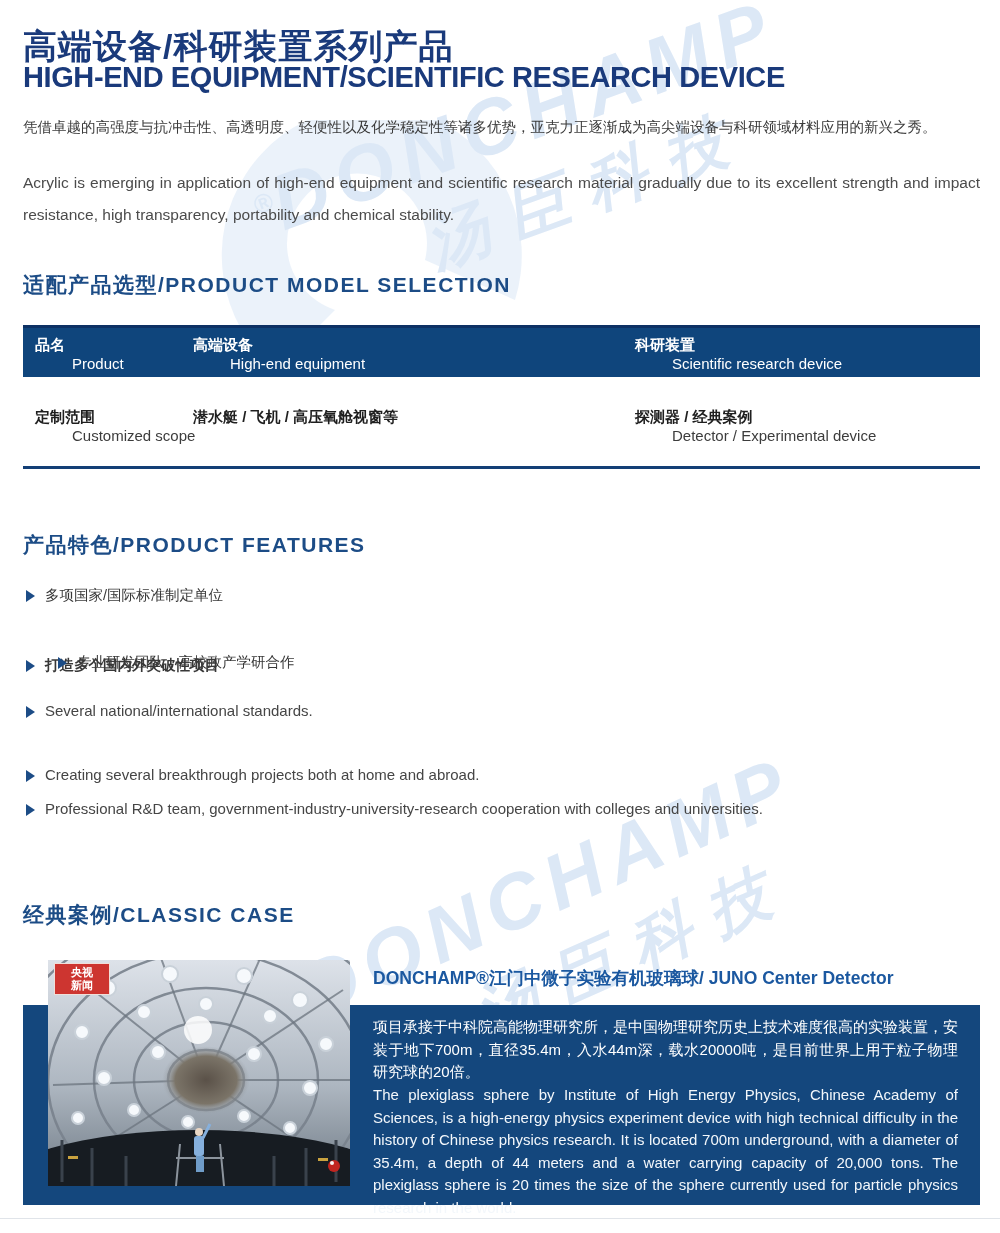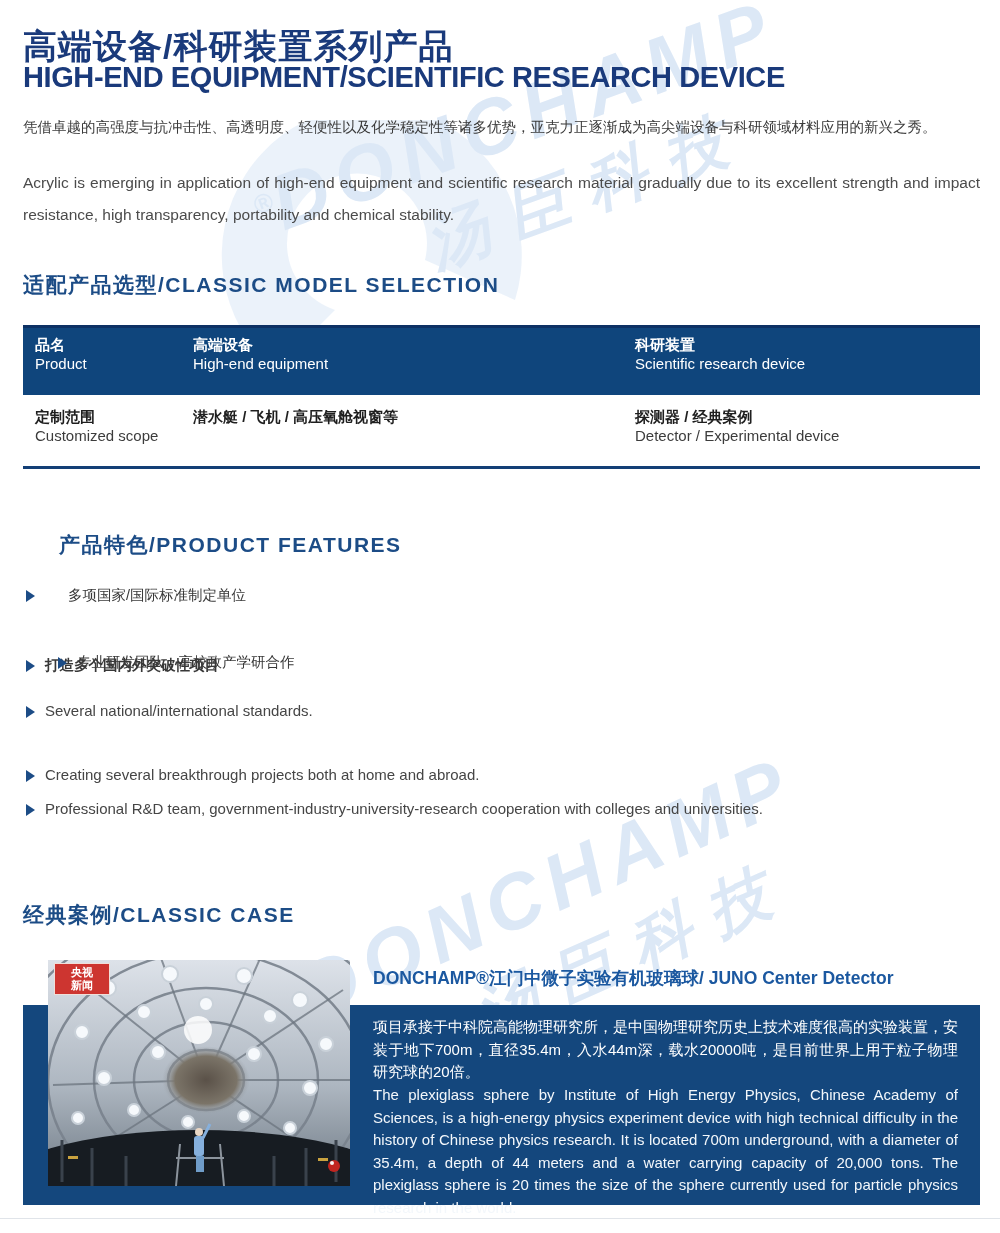--- a/index.html
+++ b/index.html
@@ -25,45 +25,45 @@
   .title-en { left:23px; top:61px; font-size:29px; color:#1a3a7b; letter-spacing:-0.4px;
               z-index:2; }
   .intro-cn { left:23px; top:118px; width:957px; font-size:14.5px; color:#3a3a3a;
               white-space:nowrap; z-index:2; }
   .intro-en { left:23px; top:167px; width:957px; font-size:15.5px; color:#4b4b4b;
               line-height:32px; text-align:justify; z-index:2; }
 
   
   .section-heading { font-size:21px; color:#1c4c86; letter-spacing:1.5px; z-index:2; }
   #heading-selection { left:23px; top:271px; }
-  #heading-features  { left:23px; top:531px;margin-left:36px; }
+  #heading-features  { left:23px; top:531px; }
   #heading-case      { left:23px; top:901px; }
 
   
-  .tbl-header { left:23px; top:325px; width:957px; height:70px; background:#0f457c;
+  .tbl-header { left:23px; top:325px; width:957px; height:52px; background:#0f457c;
                 border-top:3px solid #0d3164; z-index:2; }
   .tbl-header .cell { position:absolute; color:#ffffff; }
   .cell .cn { display:block; font-size:15px; font-weight:bold; line-height:19px; }
-  .cell .en { display:block; font-size:15px; line-height:20px; }
+  .cell .en { display:block; font-size:15px; line-height:20px;margin-left:37px; }
   .col1 { left:12px; top:7px; }
   .col2 { left:170px; top:7px; }
   .col3 { left:612px; top:7px; }
   .tbl-row { left:23px; top:400px; width:957px; height:55px; z-index:2; }
   .tbl-row .cell { position:absolute; }
   .tbl-row .cn { color:#1f1f1f; }
   .tbl-row .en { color:#3c3c3c; }
   .tbl-divider { left:23px; top:466px; width:957px; height:3px; background:#133f76; z-index:2; }
 
   
   .bullet { position:absolute; left:26px; display:flex; align-items:flex-start; z-index:2; }
   .tri { width:0; height:0; border-left:9px solid #1c4c86; border-top:6px solid transparent;
          border-bottom:6px solid transparent; margin-top:4px; margin-right:10px; flex:0 0 auto; }
   .bullet .txt-cn { font-size:14.5px; color:#383838; }
   .bullet .txt-en { font-size:15px; color:#454545; }
-  #fcn0 { top:586px;gap:23px; } #fcn1 { top:656px;font-weight:bold; } #fcn2 { top:653px;padding-left:32px; }
+  #fcn0 { top:586px; } #fcn1 { top:656px;font-weight:bold; } #fcn2 { top:653px;padding-left:32px; }
   #fen0 { top:702px; } #fen1 { top:766px; } #fen2 { top:800px; }
 
   
   .case-band { left:23px; top:1005px; width:957px; height:200px; background:#14477d; z-index:1; }
   .case-photo { left:48px; top:960px; width:302px; height:226px; z-index:2; overflow:hidden; }
   .case-photo svg { display:block; }
   .cctv-badge { position:absolute; left:6px; top:3px; background:#cd3530;
                 border:1px solid #f0ded9; color:#ffffff; font-weight:bold; font-size:11px;
                 line-height:13px; padding:2px 16px; text-align:center; z-index:3; }
   .case-title { left:373px; top:966px; width:600px; font-size:17.5px; font-weight:bold;
@@ -90,21 +90,21 @@
 <div class="wm" id="wm2">
   <div><span class="wm-brand">DONCHAMP</span></div>
   <div class="wm-cn">汤臣科技</div>
 </div>
 
 <h1 class="abs title-cn">高端设备/科研装置系列产品</h1>
 <h2 class="abs title-en">HIGH-END EQUIPMENT/SCIENTIFIC RESEARCH DEVICE</h2>
 <p class="abs intro-cn">凭借卓越的高强度与抗冲击性、高透明度、轻便性以及化学稳定性等诸多优势，亚克力正逐渐成为高尖端设备与科研领域材料应用的新兴之秀。</p>
 <p class="abs intro-en">Acrylic is emerging in application of high-end equipment and scientific research material gradually due to its excellent strength and impact resistance, high transparency, portability and chemical stability.</p>
 
-<h3 class="abs section-heading" id="heading-selection">适配产品选型/CLASSIC MODEL SELECTION</h3>
+<h3 class="abs section-heading" id="heading-selection">适配产品选型/PRODUCT MODEL SELECTION</h3>
 
 <div class="abs tbl-header">
   <div class="cell col1">
     <span class="cn">品名</span>
     <span class="en">Product</span>
   </div>
   <div class="cell col2">
     <span class="cn">高端设备</span>
     <span class="en">High-end equipment</span>
   </div>

